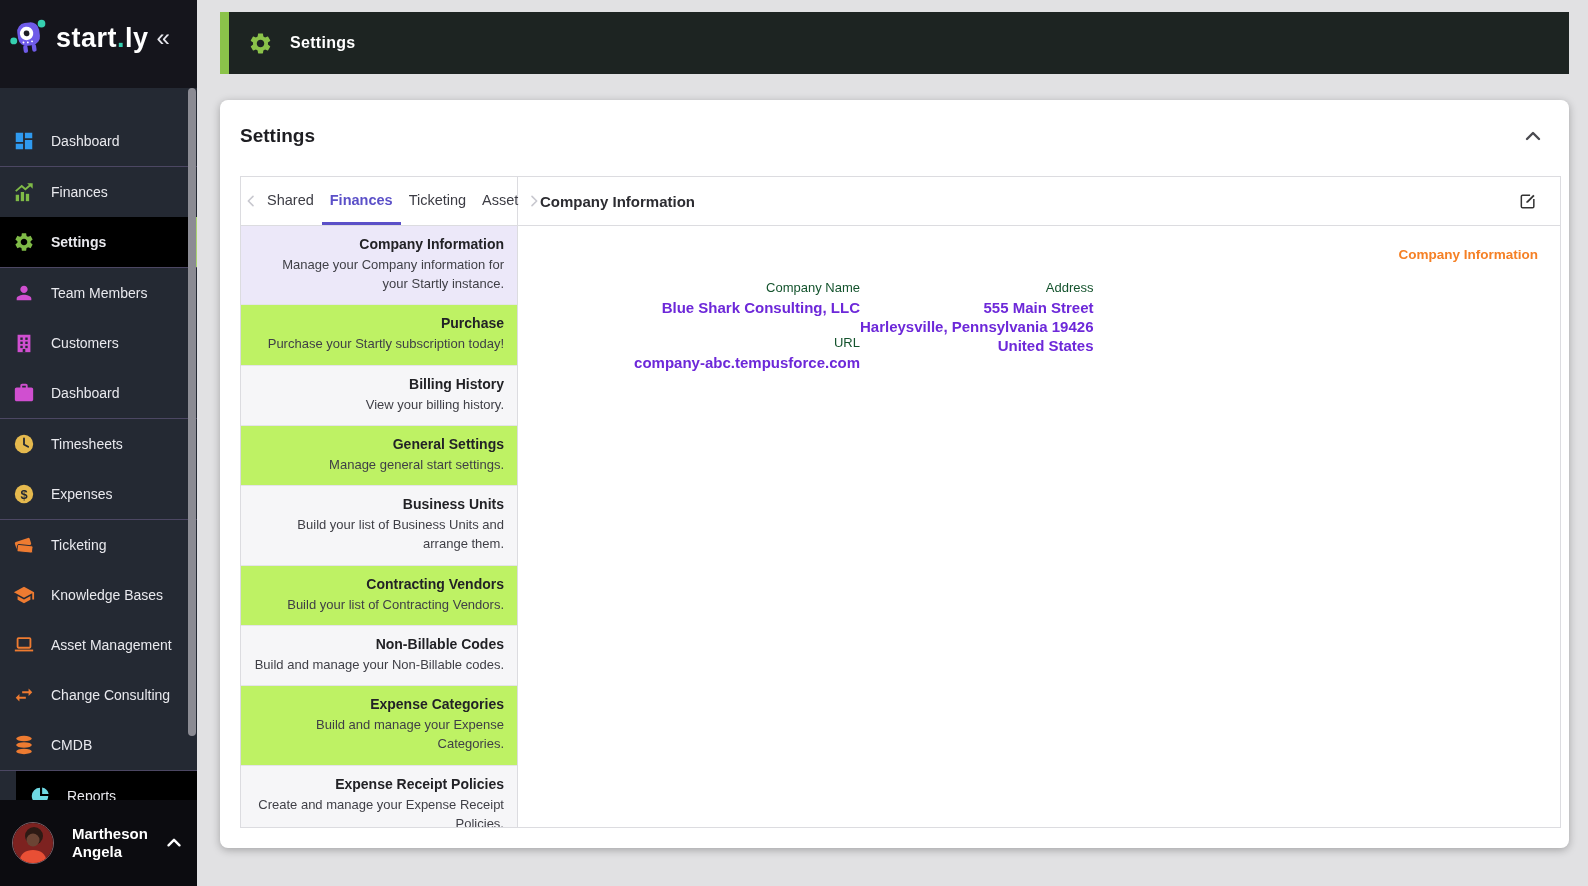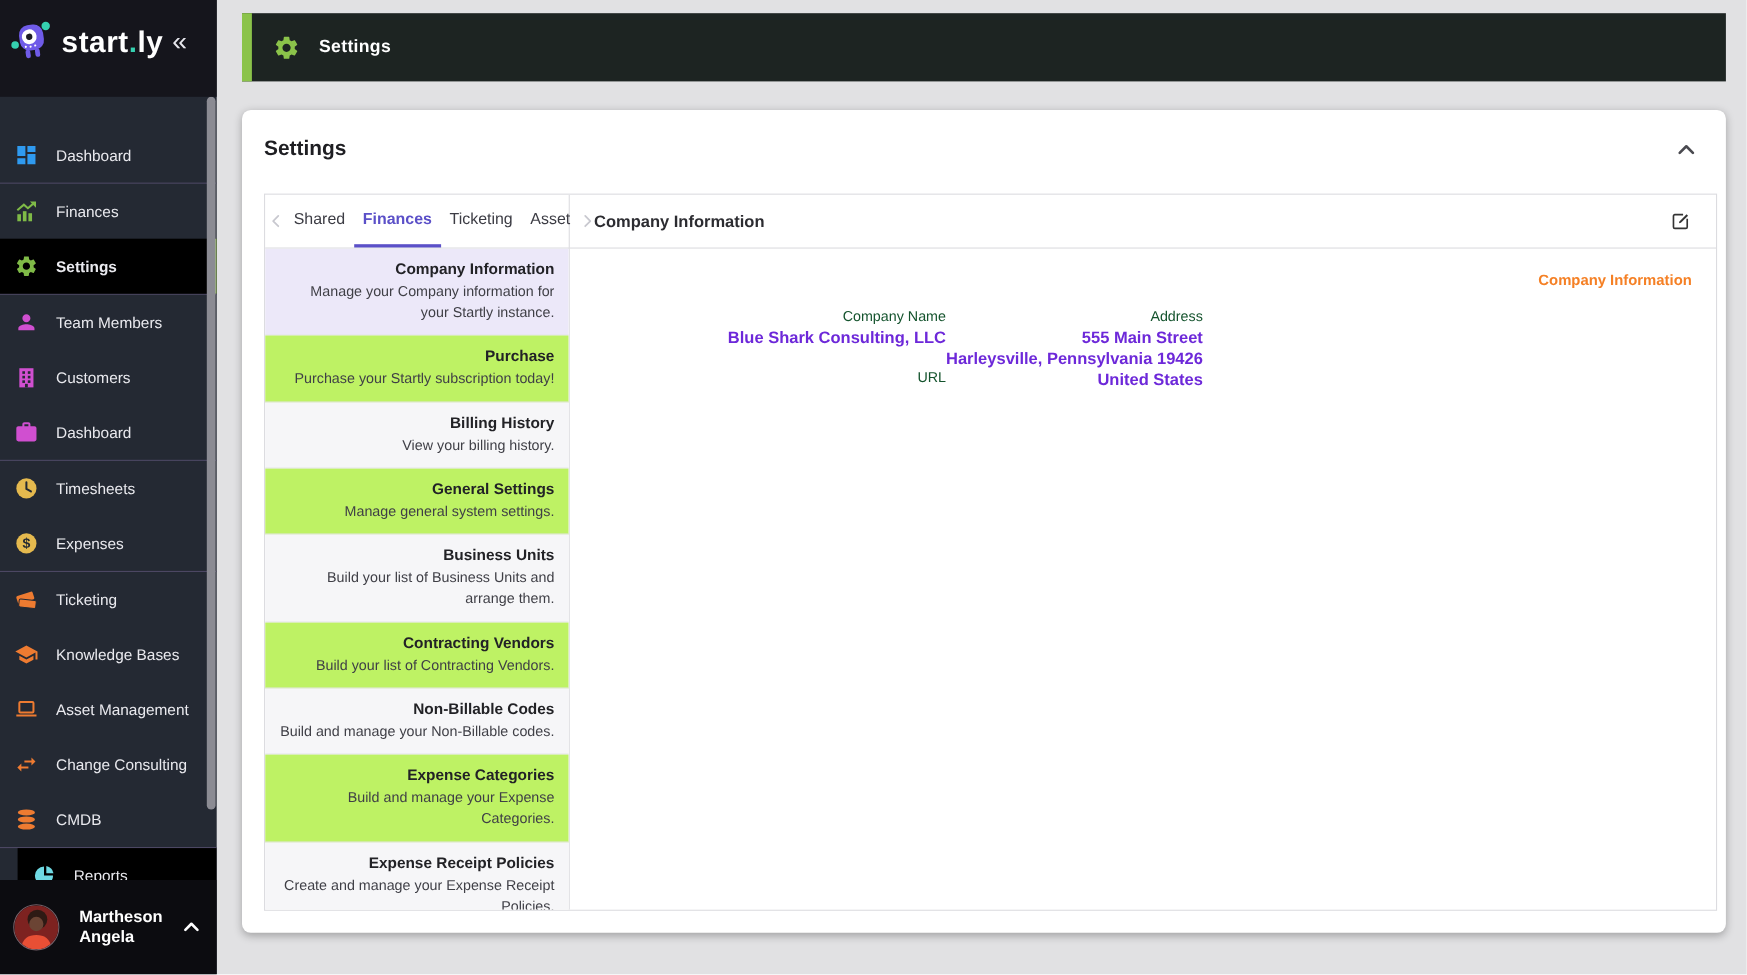--- a/index.html
+++ b/index.html
@@ -281,21 +281,21 @@
           <div class="list-row">
             <div class="list-row-title">Purchase</div>
             <div class="list-row-desc">Purchase your Startly subscription today!</div>
           </div>
           <div class="list-row alt">
             <div class="list-row-title">Billing History</div>
             <div class="list-row-desc">View your billing history.</div>
           </div>
           <div class="list-row">
             <div class="list-row-title">General Settings</div>
-            <div class="list-row-desc">Manage general system settings.</div>
+            <div class="list-row-desc">Manage general start settings.</div>
           </div>
           <div class="list-row alt">
             <div class="list-row-title">Business Units</div>
             <div class="list-row-desc">Build your list of Business Units and arrange them.</div>
           </div>
           <div class="list-row">
             <div class="list-row-title">Contracting Vendors</div>
             <div class="list-row-desc">Build your list of Contracting Vendors.</div>
           </div>
           <div class="list-row alt">
@@ -316,20 +316,21 @@
         <div class="detail-cell">
           <div class="detail-section-heading">Company Information</div>
           <div class="fields-row">
             <div class="fields-col-left">
               <div class="field">
                 <div class="field-label">Company Name</div>
                 <div class="field-value">Blue Shark Consulting, LLC</div>
               </div>
               <div class="field">
                 <div class="field-label">URL</div>
+                <div class="field-value">company-abc.tempusforce.com</div>
               </div>
             </div>
             <div class="fields-col-right">
               <div class="field">
                 <div class="field-label">Address</div>
                 <div class="field-value">555 Main Street</div>
                 <div class="field-value">Harleysville, Pennsylvania 19426</div>
                 <div class="field-value">United States</div>
               </div>
             </div>

